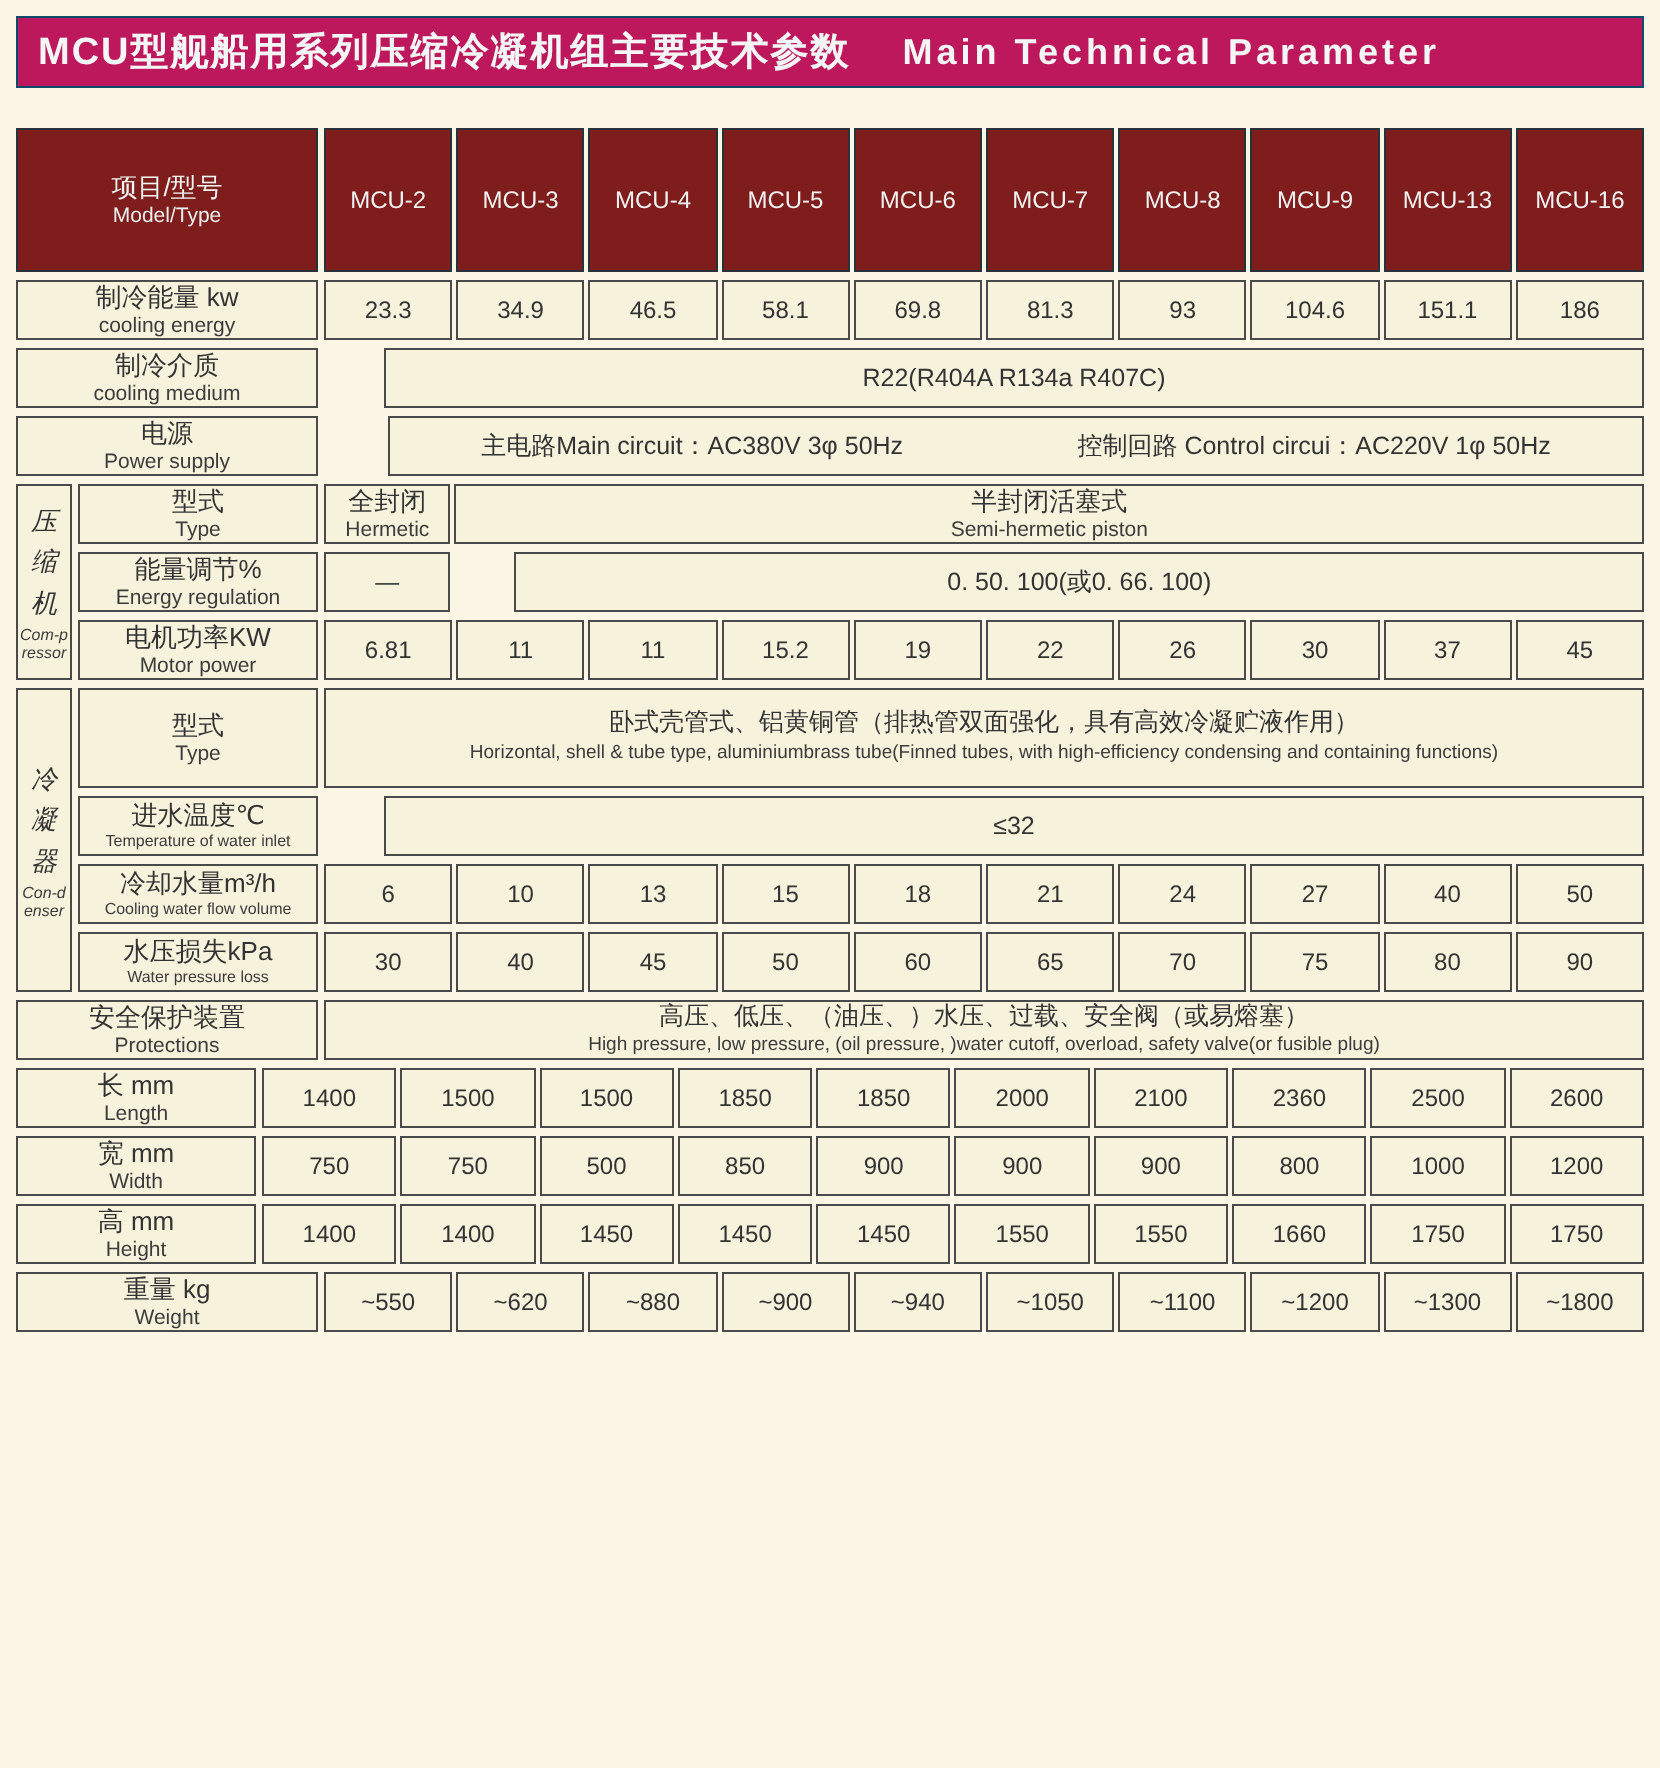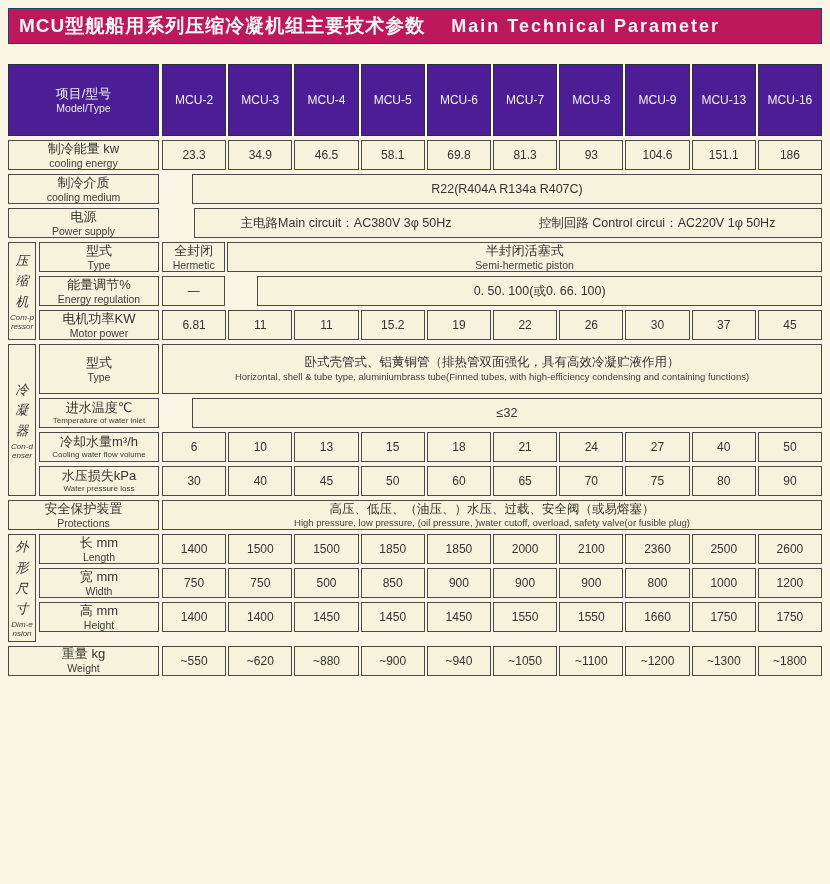--- a/index.html
+++ b/index.html
@@ -36,35 +36,35 @@
     display:flex;flex-direction:column;
     align-items:center;justify-content:center;
     text-align:center;
     min-width:0;
     padding:1px 2px;
   }
   .label{flex:0 0 151px;}
   .vals{display:flex;flex:1;gap:2px;align-self:stretch;min-width:0;}
   .vals .cell{flex:1;}
   .vals .one{flex:0 0 calc((100% - 27px)/10);}
-  .hdr{background:#4c1d95;color:#eef3f2;border-color:#27323a;}
+  .hdr{background:#7f1d1d;color:#eef3f2;border-color:#27323a;}
   .zh{font-size:13px;line-height:1.25;}
   .en{font-size:10.5px;line-height:1.2;color:#3c3c3c;}
   .hdr .en{color:#e8eeee;}
   .sm .en{font-size:8px;}
   .val{font-size:12px;}
   .model{font-size:12px;color:#eef3f2;}
   
   .group{display:flex;gap:3px;}
   .group .rows{flex:1;display:flex;flex-direction:column;gap:4px;min-width:0;}
   .group .label{flex:0 0 120px;}
   .strip{flex:0 0 28px;padding:2px 1px;font-style:italic;}
   .strip .zh{font-size:13px;line-height:1.6;word-break:break-all;}
   .strip .en{font-size:8px;word-break:break-all;line-height:1.15;}
-  .long-zh{font-size:12.5px;line-height:1.25;}
+  .long-zh{font-size:12.5px;line-height:1.25;font-family:Liberation Mono, monospace;}
   .long-en{font-size:9.5px;line-height:1.2;color:#3c3c3c;}
   .split{display:flex;flex-direction:row;align-items:center;justify-content:space-around;margin-left:32px;}
   .split span{font-size:12.5px;}
   .val-wide{font-size:12.5px;margin-left:30px;}
 </style>
 </head>
 <body>
 
 <div class="titlebar">
   <span class="title-zh">MCU型舰船用系列压缩冷凝机组主要技术参数</span>
@@ -260,24 +260,20 @@
     </div>
     <div class="vals">
       <div class="cell">
         <div class="long-zh">高压、低压、（油压、）水压、过载、安全阀（或易熔塞）</div>
         <div class="long-en">High pressure, low pressure, (oil pressure, )water cutoff, overload, safety valve(or fusible plug)</div>
       </div>
     </div>
   </div>
 
   <div class="group">
-    <div class="cell strip">
-      <div class="zh">外形尺寸</div>
-      <div class="en">Dim-ension</div>
-    </div>
     <div class="rows">
       <div class="row">
         <div class="cell label">
           <div class="zh">长 mm</div>
           <div class="en">Length</div>
         </div>
         <div class="vals">
             <div class="cell val">1400</div>
             <div class="cell val">1500</div>
             <div class="cell val">1500</div>

